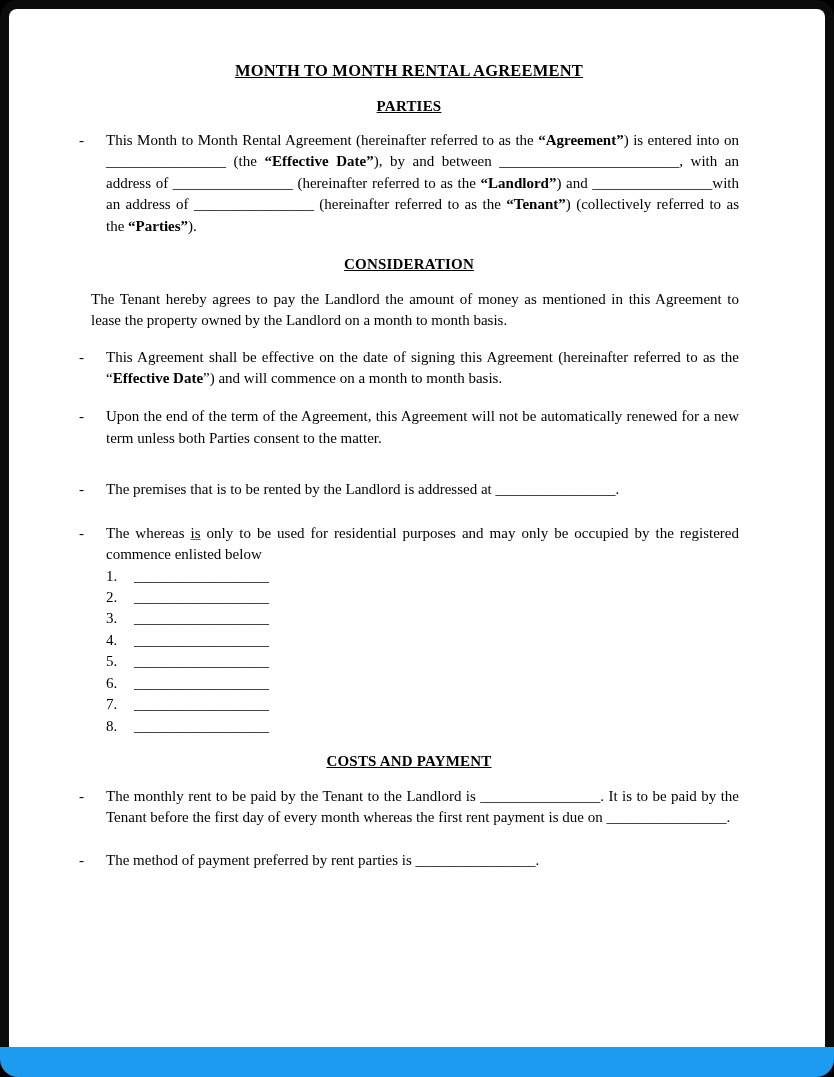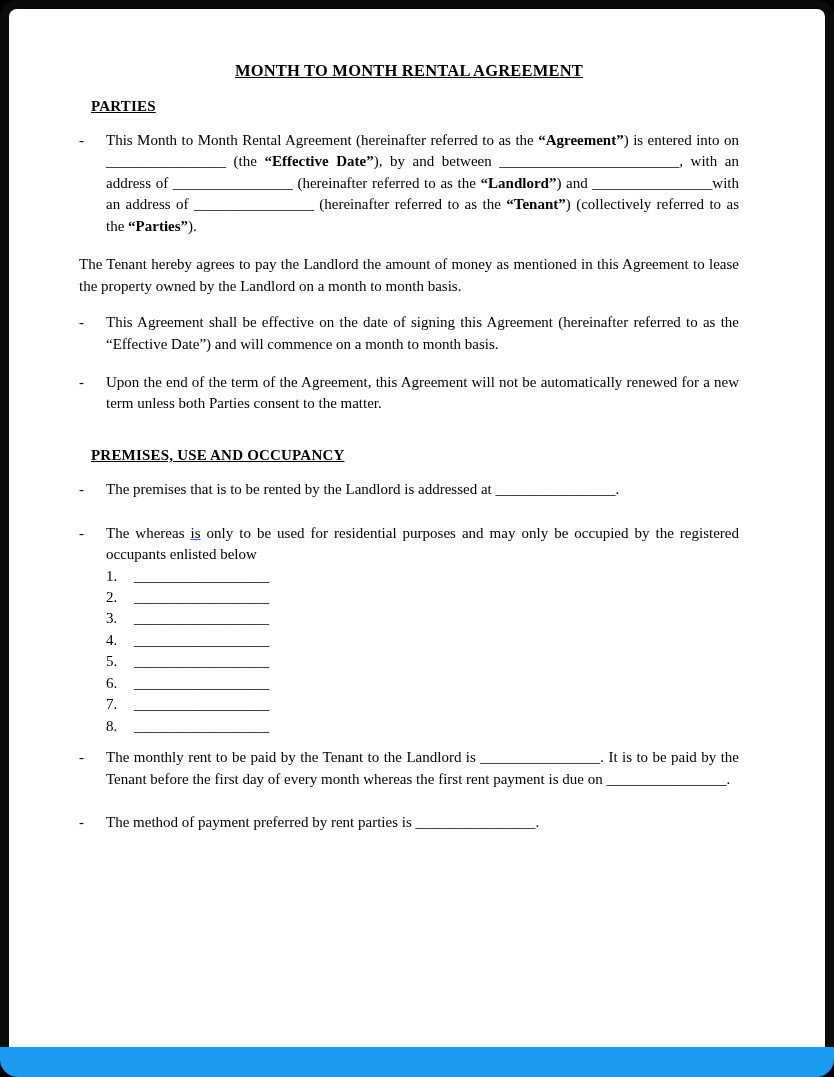--- a/index.html
+++ b/index.html
@@ -37,29 +37,30 @@
   }
   .doc-title {
     margin: 0 0 13px 0;
     text-align: center;
     font-size: 16.5px;
     font-weight: bold;
     text-decoration: underline;
     letter-spacing: 0.2px;
   }
   .sec-heading {
-    margin: 14px 0 13px 12px;
+    margin: 14px 0 13px 0;
     font-size: 15px;
     font-weight: bold;
     text-decoration: underline;
     letter-spacing: 0.2px;
+    text-align: center;
   }
   .sec-heading.first { margin-top: 0; }
   .body-par {
-    margin: 0 0 15px 0;
+    margin: 0 0 15px 12px;
     text-align: justify;
   }
   .dash-item {
     display: flex;
     margin: 0 0 17px 0;
   }
   .dash-item .dash {
     width: 27px;
     flex: none;
   }
@@ -94,39 +95,39 @@
     <div class="doc">
 
       <h1 class="doc-title">MONTH TO MONTH RENTAL AGREEMENT</h1>
 
       <h2 class="sec-heading first">PARTIES</h2>
       <div class="dash-item">
         <span class="dash">-</span>
         <span class="dash-body rich"><span>This Month to Month Rental Agreement (hereinafter referred to as the </span><span style="font-weight: bold;">“Agreement”</span><span>) is entered into on ________________ (the </span><span style="font-weight: bold;">“Effective Date”</span><span>), by and between ________________________, with an address of ________________ (hereinafter referred to as the </span><span style="font-weight: bold;">“Landlord”</span><span>) and ________________with an address of ________________ (hereinafter referred to as the </span><span style="font-weight: bold;">“Tenant”</span><span>) (collectively referred to as the </span><span style="font-weight: bold;">“Parties”</span><span>).</span></span>
       </div>
 
+      <h2 class="sec-heading">CONSIDERATION</h2>
       <p class="body-par">The Tenant hereby agrees to pay the Landlord the amount of money as mentioned in this Agreement to lease the property owned by the Landlord on a month to month basis.</p>
 
       <div class="dash-item">
         <span class="dash">-</span>
-        <span class="dash-body rich"><span>This Agreement shall be effective on the date of signing this Agreement (hereinafter referred to as the “</span><span style="font-weight: normal;">Effective Date</span><span>”) and will commence on a month to month basis.</span></span>
+        <span class="dash-body rich"><span>This Agreement shall be effective on the date of signing this Agreement (hereinafter referred to as the “</span><span style="font-weight: bold;">Effective Date</span><span>”) and will commence on a month to month basis.</span></span>
       </div>
       <div class="dash-item gap-lg">
         <span class="dash">-</span>
         <span class="dash-body">Upon the end of the term of the Agreement, this Agreement will not be automatically renewed for a new term unless both Parties consent to the matter.</span>
       </div>
 
-      <h2 class="sec-heading">PREMISES, USE AND OCCUPANCY</h2>
       <div class="dash-item gap-md">
         <span class="dash">-</span>
         <span class="dash-body">The premises that is to be rented by the Landlord is addressed at ________________.</span>
       </div>
       <div class="dash-item no-gap">
         <span class="dash">-</span>
-        <span class="dash-body rich"><span>The whereas </span><span class="edit-underline">is</span><span> only to be used for residential purposes and may only be occupied by the registered occupants enlisted below</span></span>
+        <span class="dash-body rich"><span>The whereas </span><span class="edit-underline">is</span><span> only to be used for residential purposes and may only be occupied by the registered commence enlisted below</span></span>
       </div>
       <div class="num-list">
         <div class="num-row">
           <span class="num">1.</span>
           <span class="occ-blank">__________________</span>
         </div>
         <div class="num-row">
           <span class="num">2.</span>
           <span class="occ-blank">__________________</span>
         </div>
@@ -149,20 +150,21 @@
         <div class="num-row">
           <span class="num">7.</span>
           <span class="occ-blank">__________________</span>
         </div>
         <div class="num-row">
           <span class="num">8.</span>
           <span class="occ-blank">__________________</span>
         </div>
       </div>
 
+      <h2 class="sec-heading">COSTS AND PAYMENT</h2>
       <div class="dash-item gap-md">
         <span class="dash">-</span>
         <span class="dash-body">The monthly rent to be paid by the Tenant to the Landlord is ________________. It is to be paid by the Tenant before the first day of every month whereas the first rent payment is due on ________________.</span>
       </div>
       <div class="dash-item">
         <span class="dash">-</span>
         <span class="dash-body">The method of payment preferred by rent parties is ________________.</span>
       </div>
 
     </div>

